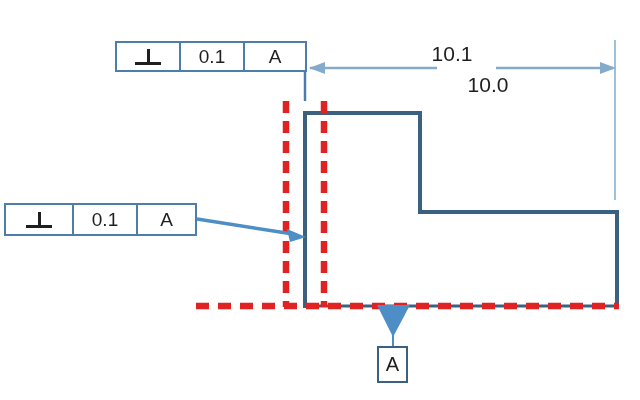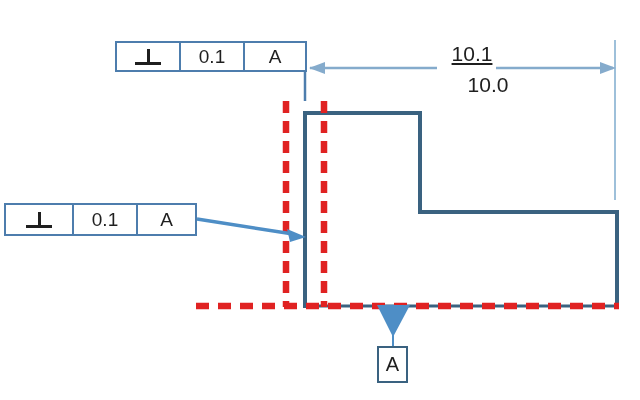--- a/index.html
+++ b/index.html
@@ -46,21 +46,21 @@
   .perp-icon::after {
     content:""; position:absolute; left:0; bottom:0;
     width:100%; height:3px; background:#1f1f1f;
   }
   
   .dim-text {
     position:absolute;
     width:72px; text-align:center;
     font-size:21px; color:#1f1f1f;
   }
-  #dim-upper { left:436px; top:42px;text-decoration:underline; }
+  #dim-upper { left:416px; top:42px; }
   #dim-lower { left:452px; top:73px; }
   
   #datum-box {
     position:absolute;
     left:377px; top:346px;
     width:31px; height:37px;
     border:2px solid #3a6280;
     box-sizing:border-box;
     background:#ffffff;
     display:flex; align-items:center; justify-content:center;

